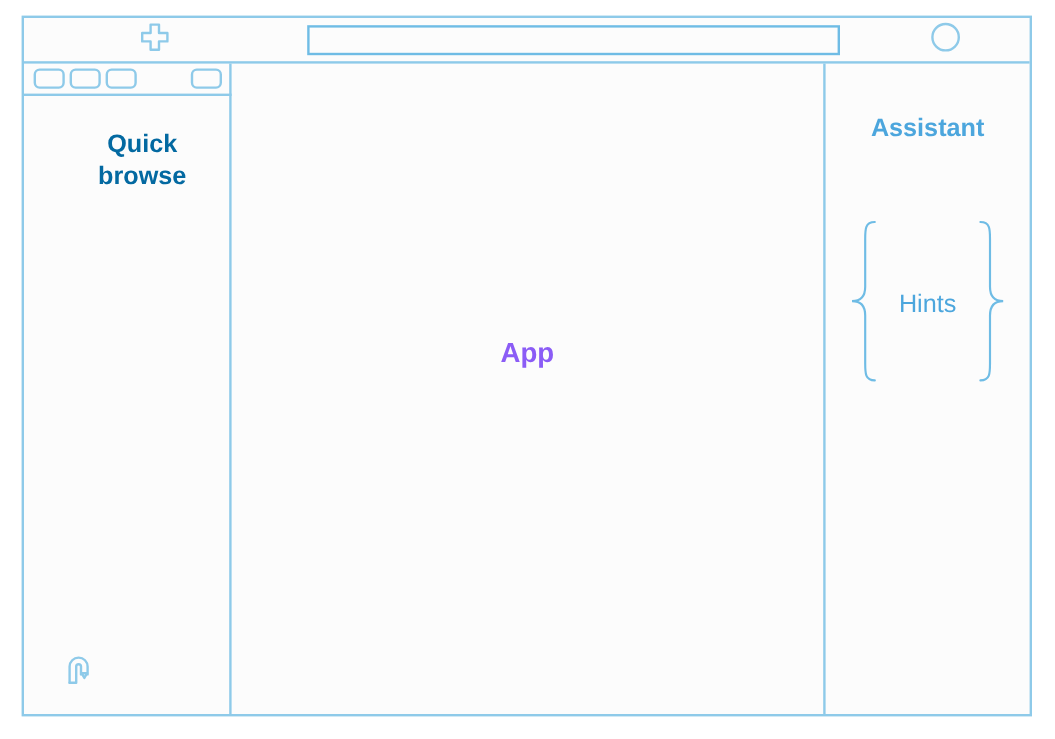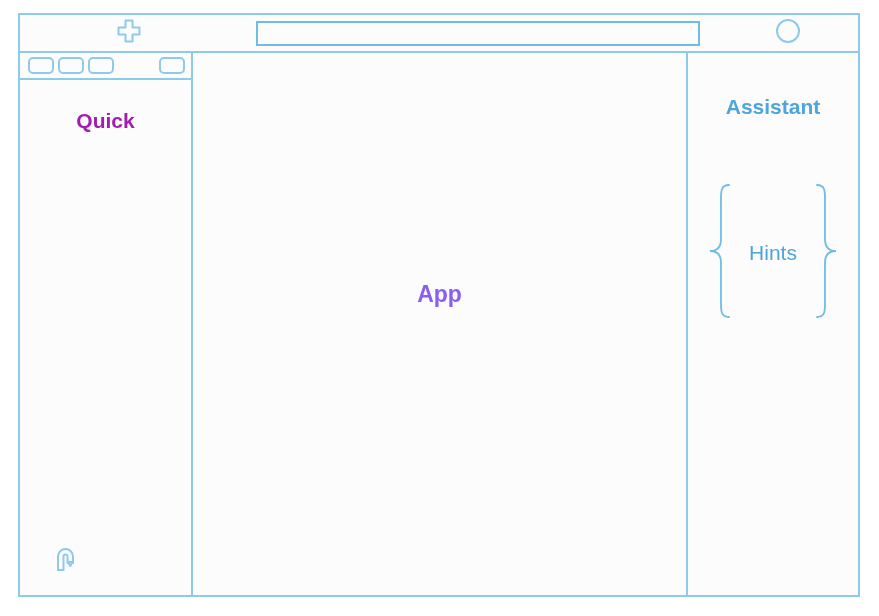--- a/index.html
+++ b/index.html
@@ -140,25 +140,26 @@
     position: relative;
     display: flex;
     flex-direction: column;
     align-items: center;
   }
 
   
   .sidebar-title {
     margin-top: 28px;
     text-align: center;
-    color: #a21caf;
+    color: #0369a1;
     font-size: 21px;
     font-weight: bold;
     line-height: 1.25;
     width: 100%;
+    padding-left: 13px;
   }
 
   .sidebar-foot {
     margin-top: auto;
     padding: 0 0 18px 32px;
   }
 
   .undo-icon { display: block; }
 
   
@@ -227,20 +228,21 @@
     <div class="tab-chip"></div>
     <div class="tab-chip"></div>
     <div class="tab-chip spacer-before"></div>
   </div>
 
   <div class="body-row">
 
     <div class="col-sidebar">
       <div class="sidebar-title">
         <div>Quick</div>
+        <div>browse</div>
       </div>
 
       <div class="sidebar-foot">
         <span class="undo-icon">
           <svg width="32" height="30" viewBox="0 0 32 30" aria-hidden="true">
             <path d="M6 27 V13.5 A7.5 7.5 0 0 1 21 13.5 V20" fill="none" stroke="#8ECAE9" stroke-width="2" stroke-linecap="round" stroke-linejoin="round"></path>
             <path d="M6 27 H11.5 V13.5 A2 2 0 0 1 15.5 13.5 V20" fill="none" stroke="#8ECAE9" stroke-width="2" stroke-linecap="round" stroke-linejoin="round"></path>
             <path d="M16 19 L18.3 23 L20.6 19 Z" fill="none" stroke="#8ECAE9" stroke-width="2" stroke-linejoin="round"></path>
           </svg>
         </span>

